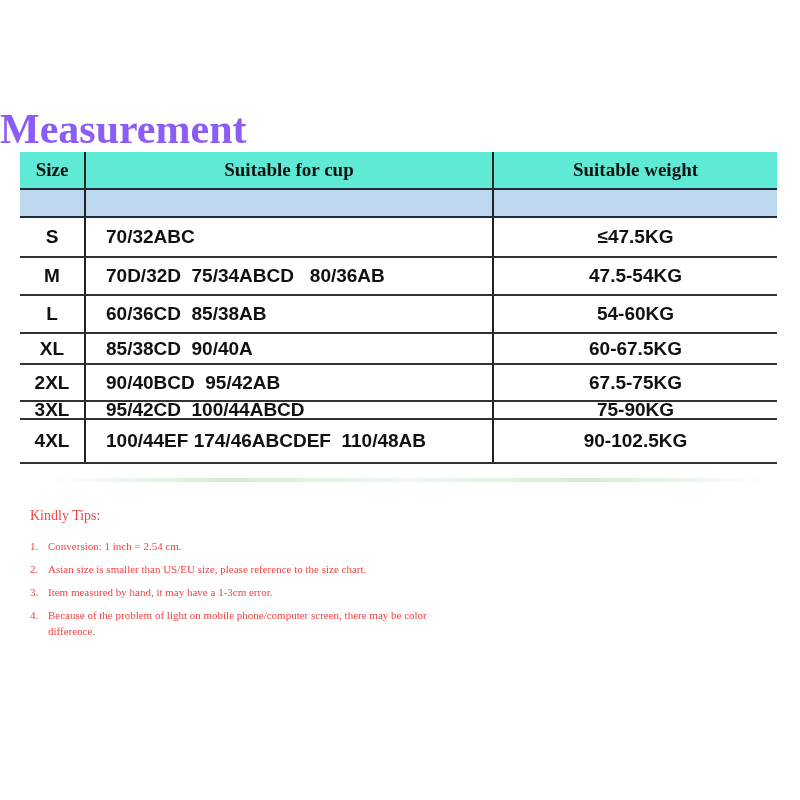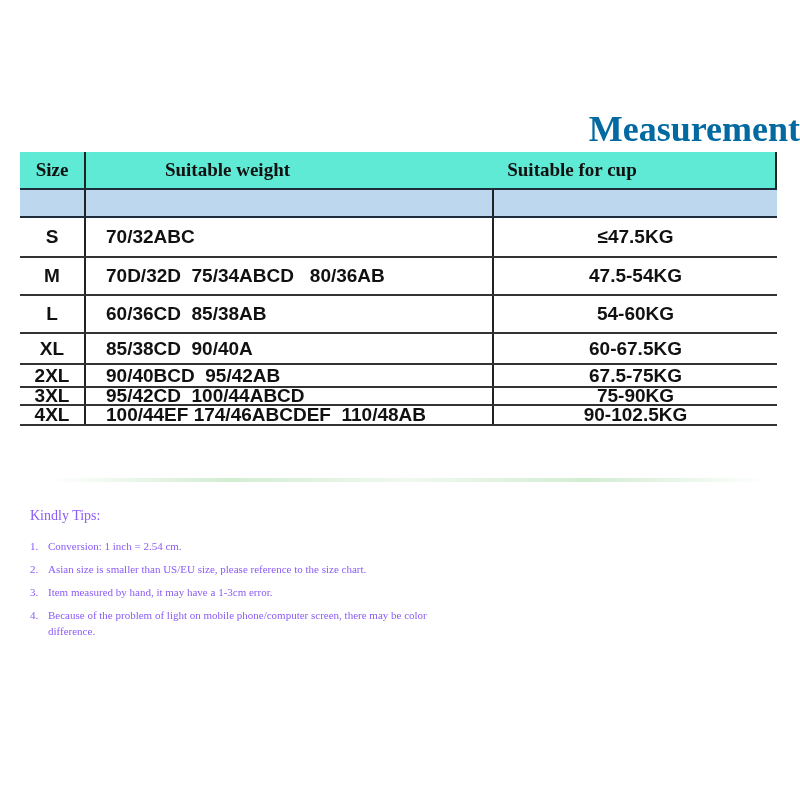--- a/index.html
+++ b/index.html
@@ -1,21 +1,21 @@
 <!DOCTYPE html>
 <html><head>
 <meta charset="utf-8">
 <style>
   html, body { margin: 0; padding: 0; background: #ffffff; }
   body { width: 800px; height: 800px; position: relative; overflow: hidden; }
   .title {
     position: absolute; left: 0; width: 800px; top: 104px;
-    text-align: right;
+    text-align: left;
     font-family: "Liberation Serif", serif; font-weight: bold;
-    font-size: 36px; line-height: 50px; color: #0369a1;
+    font-size: 42px; line-height: 50px; color: #8b5cf6;
   }
   .table {
     position: absolute; left: 20px; top: 152px; width: 757px;
   }
   .row { position: relative; display: flex; border-bottom: 2px solid #333; box-sizing: border-box; }
   .row.head { background: #5eead4; height: 38px; border-bottom: 2px solid #1f2d3a; }
   .row.blank { background: #bdd7ee; height: 28px; border-bottom: 2px solid #1f2d3a; }
   .cell { box-sizing: border-box; display: flex; align-items: center; }
   .c1 { width: 66px; justify-content: center; border-right: 2px solid #222; }
   .c2 { width: 408px; border-right: 2px solid #222; }
@@ -23,38 +23,38 @@
   .head .cell { font-family: "Liberation Serif", serif; font-weight: bold; font-size: 19px; color: #111; }
   .head .c2 { justify-content: center; }
   .body .cell { font-family: "Liberation Sans", sans-serif; font-weight: bold; font-size: 19px; color: #111; }
   .body .c2 { padding-left: 20px; white-space: pre; }
   .green-shadow {
     position: absolute; left: 48px; top: 478px; width: 720px; height: 4px;
     background: linear-gradient(90deg, rgba(180,225,180,0.0), rgba(180,225,180,0.6), rgba(180,225,180,0.2), rgba(180,225,180,0.6), rgba(180,225,180,0.0));
   }
   .tips {
     position: absolute; left: 30px; top: 508px; width: 440px;
-    font-family: "Liberation Serif", serif; color: #8b5cf6;
+    font-family: "Liberation Serif", serif; color: #ef4444;
   }
   .tips-title { font-size: 14px; margin-bottom: 14px; }
   .tips ol { margin: 0; padding-left: 0; list-style: none; }
   .tips li { font-size: 11px; line-height: 16px; display: flex; margin-bottom: 7px; }
   .tips li .num { width: 18px; flex: none; }
   .tips li .txt { flex: 1; }
 </style>
 </head>
 <body>
 
 <div class="title">Measurement</div>
 
 <div class="table">
   <div class="row head">
     <div class="cell c1">Size</div>
+    <div class="cell c2">Suitable for cup</div>
     <div class="cell c3">Suitable weight</div>
-    <div class="cell c2">Suitable for cup</div>
   </div>
   <div class="row blank">
     <div class="cell c1"></div>
     <div class="cell c2"></div>
     <div class="cell c3"></div>
   </div>
 
   <div class="row body" style="height:40px">
     <div class="cell c1">S</div>
     <div class="cell c2">70/32ABC</div>
@@ -68,31 +68,31 @@
   <div class="row body" style="height:38px">
     <div class="cell c1">L</div>
     <div class="cell c2">60/36CD  85/38AB</div>
     <div class="cell c3">54-60KG</div>
   </div>
   <div class="row body" style="height:31px">
     <div class="cell c1">XL</div>
     <div class="cell c2">85/38CD  90/40A</div>
     <div class="cell c3">60-67.5KG</div>
   </div>
-  <div class="row body" style="height:23px">
+  <div class="row body" style="height:37px">
     <div class="cell c1">2XL</div>
     <div class="cell c2">90/40BCD  95/42AB</div>
     <div class="cell c3">67.5-75KG</div>
   </div>
   <div class="row body" style="height:18px">
     <div class="cell c1">3XL</div>
     <div class="cell c2">95/42CD  100/44ABCD</div>
     <div class="cell c3">75-90KG</div>
   </div>
-  <div class="row body" style="height:20px">
+  <div class="row body" style="height:44px">
     <div class="cell c1">4XL</div>
     <div class="cell c2">100/44EF 174/46ABCDEF  110/48AB</div>
     <div class="cell c3">90-102.5KG</div>
   </div>
 </div>
 
 <div class="green-shadow"></div>
 
 <div class="tips">
   <div class="tips-title">Kindly Tips:</div>

